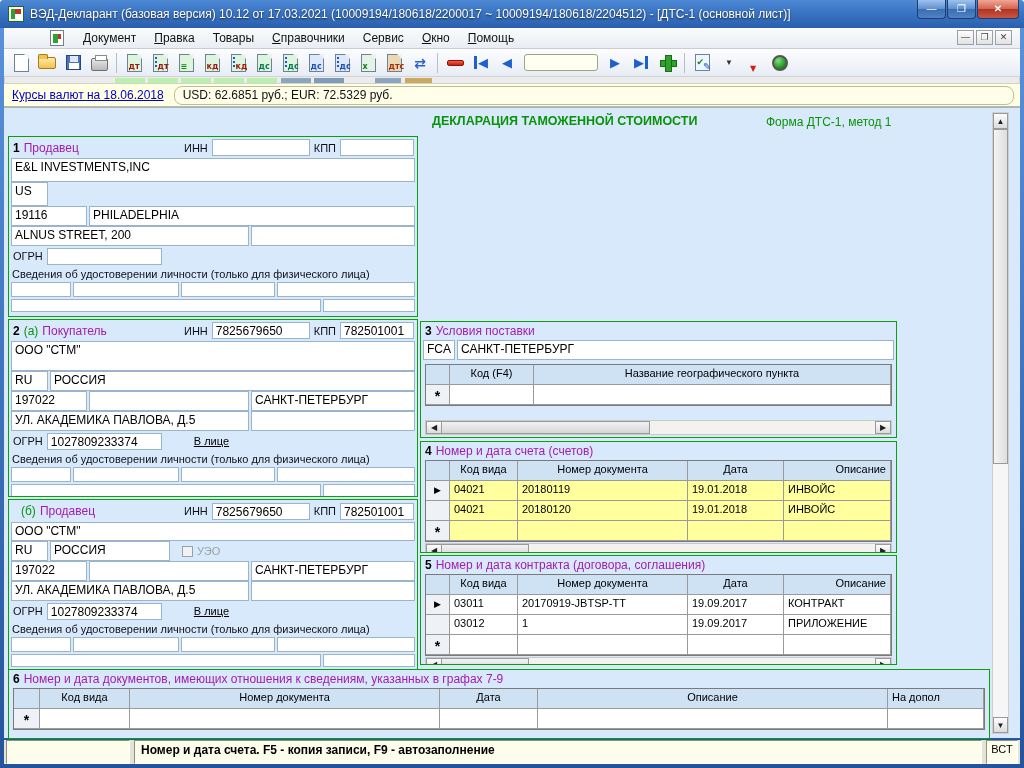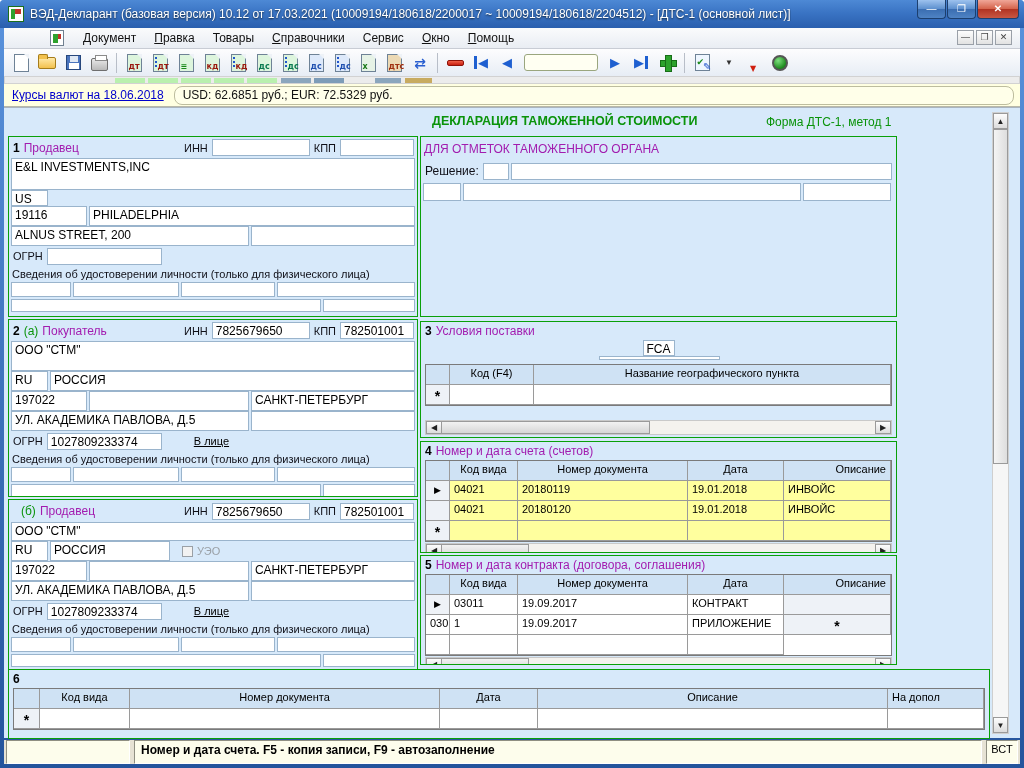--- a/index.html
+++ b/index.html
@@ -298,24 +298,24 @@
 
     <div class="sect" id="sect-seller">
       <div class="srow" style="height:21px;">
         <b class="snum">1</b>
         <span class="stitle">Продавец</span>
         <span class="lbl" style="margin-left:auto">ИНН</span>
         <div class="fld" style="width:98px;height:17px;"></div>
         <span class="lbl">КПП</span>
         <div class="fld" style="width:74px;height:17px;margin-right:3px;"></div>
       </div>
-      <div class="srow" style="height:32px;padding:0 2px;">
+      <div class="srow" style="height:24px;padding:0 2px;">
         <div class="fld flex1" style="line-height:15px;">E&amp;L INVESTMENTS,INC</div>
       </div>
-      <div class="srow" style="height:16px;padding:0 2px;">
+      <div class="srow" style="height:24px;padding:0 2px;">
         <div class="fld" style="width:37px;">US</div>
       </div>
       <div class="srow" style="height:20px;padding:0 2px;">
         <div class="fld" style="width:76px;">19116</div>
         <div class="fld flex1" style="margin-left:2px;">PHILADELPHIA</div>
       </div>
       <div class="srow" style="height:20px;padding:0 2px;">
         <div class="fld" style="width:238px;">ALNUS STREET, 200</div>
         <div class="fld flex1" style="margin-left:2px;"></div>
       </div>
@@ -424,43 +424,27 @@
         <div class="fld" style="width:106px;margin-left:2px;"></div>
         <div class="fld" style="width:94px;margin-left:2px;"></div>
         <div class="fld flex1" style="margin-left:2px;"></div>
       </div>
       <div class="srow" style="height:15px;padding:2px 2px 0 2px;">
         <div class="fld" style="width:310px;"></div>
         <div class="fld flex1" style="margin-left:2px;"></div>
       </div>
     </div>
 
-    <div class="sect" id="sect-customs">
-      <div class="srow" style="height:24px;">
-        <span class="stitle" style="margin-left:3px;">ДЛЯ ОТМЕТОК ТАМОЖЕННОГО ОРГАНА</span>
-      </div>
-      <div class="srow" style="height:20px;">
-        <span class="lbl" style="font-size:12px;">Решение:</span>
-        <div class="fld" style="width:26px;height:17px;"></div>
-        <div class="fld flex1" style="height:17px;margin:0 4px 0 2px;"></div>
-      </div>
-      <div class="srow" style="height:20px;padding:2px 4px 0 2px;">
-        <div class="fld" style="width:38px;"></div>
-        <div class="fld" style="width:338px;margin-left:2px;"></div>
-        <div class="fld" style="width:88px;margin-left:2px;"></div>
-      </div>
-      <div class="sp"></div>
-    </div>
 
     <div class="sect" id="sect-delivery">
       <div class="srow" style="height:18px;">
         <b class="snum">3</b>
         <span class="stitle">Условия поставки</span>
       </div>
-      <div class="srow" style="height:20px;padding:0 2px;flex-direction:column;">
+      <div class="srow" style="height:20px;padding:0 2px;">
         <div class="fld" style="width:32px;">FCA</div>
         <div class="fld flex1" style="margin-left:2px;">САНКТ-ПЕТЕРБУРГ</div>
       </div>
       <div style="height:4px;"></div>
       <div class="dtable" style="grid-template-columns: 24px 84px 1fr;">
           <div class="tcell th"></div>
           <div class="tcell th">Код (F4)</div>
           <div class="tcell th">Название географического пункта</div>
           <div class="tcell sel new">*</div>
           <div class="tcell td"></div>
@@ -515,20 +499,21 @@
         <span class="stitle">Номер и дата контракта (договора, соглашения)</span>
       </div>
       <div class="dtable" style="grid-template-columns: 24px 68px 170px 96px 1fr;">
           <div class="tcell th"></div>
           <div class="tcell th">Код вида</div>
           <div class="tcell th">Номер документа</div>
           <div class="tcell th">Дата</div>
           <div class="tcell th" style="text-align: right;">Описание</div>
           <div class="tcell sel arrow">▶</div>
           <div class="tcell td">03011</div>
+          <div class="tcell td">20170919-JBTSP-TT</div>
           <div class="tcell td">19.09.2017</div>
           <div class="tcell td">КОНТРАКТ</div>
           <div class="tcell sel"></div>
           <div class="tcell td">03012</div>
           <div class="tcell td">1</div>
           <div class="tcell td">19.09.2017</div>
           <div class="tcell td">ПРИЛОЖЕНИЕ</div>
           <div class="tcell sel new">*</div>
           <div class="tcell td"></div>
           <div class="tcell td"></div>
@@ -539,20 +524,21 @@
       <div class="hscroll">
         <span class="hs-btn" style="left:0;">◀</span>
         <span class="hs-thumb" style="left:15px;width:19%;"></span>
         <span class="hs-btn" style="right:0;">▶</span>
       </div>
     </div>
 
     <div class="sect" id="sect-documents">
       <div class="srow" style="height:18px;">
         <b class="snum">6</b>
+        <span class="stitle">Номер и дата документов, имеющих отношения к сведениям, указанных в графах 7-9</span>
       </div>
       <div class="dtable" style="grid-template-columns: 26px 90px 310px 98px 350px 1fr;">
           <div class="tcell th"></div>
           <div class="tcell th">Код вида</div>
           <div class="tcell th">Номер документа</div>
           <div class="tcell th">Дата</div>
           <div class="tcell th">Описание</div>
           <div class="tcell th" style="text-align: left;">На допол</div>
           <div class="tcell sel new">*</div>
           <div class="tcell td"></div>

